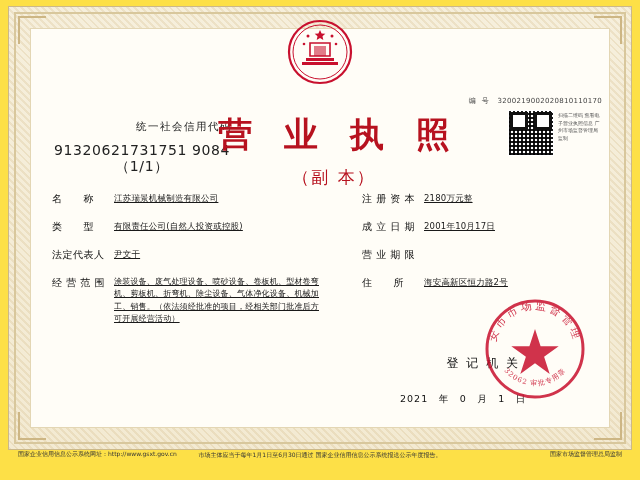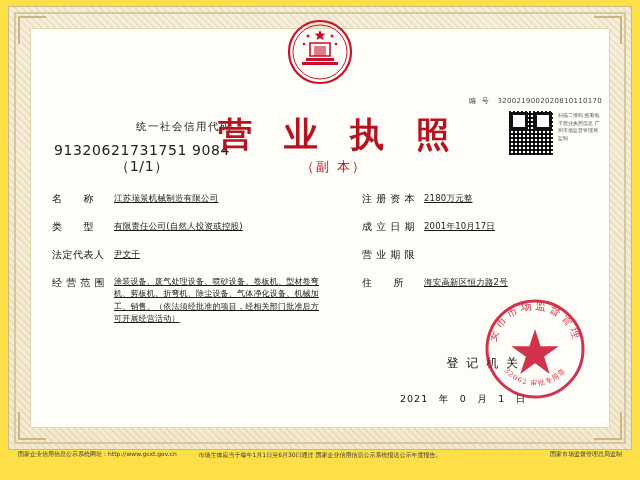--- a/index.html
+++ b/index.html
@@ -132,21 +132,22 @@
   }
   .title {
     font-family: "DejaVu Serif", "Liberation Serif", serif;
     font-size: 34px;
     font-weight: bold;
     letter-spacing: 10px;
     color: #b7121f;
     text-indent: 10px;
   }
   .subtitle {
-    font-size: 13px;
+    margin-top: 8px;
+    font-size: 17px;
     color: #b7121f;
     letter-spacing: 2px;
   }
 
   
   .credit-code {
     position: absolute;
     left: 52px;
     top: 120px;
     width: 180px;

